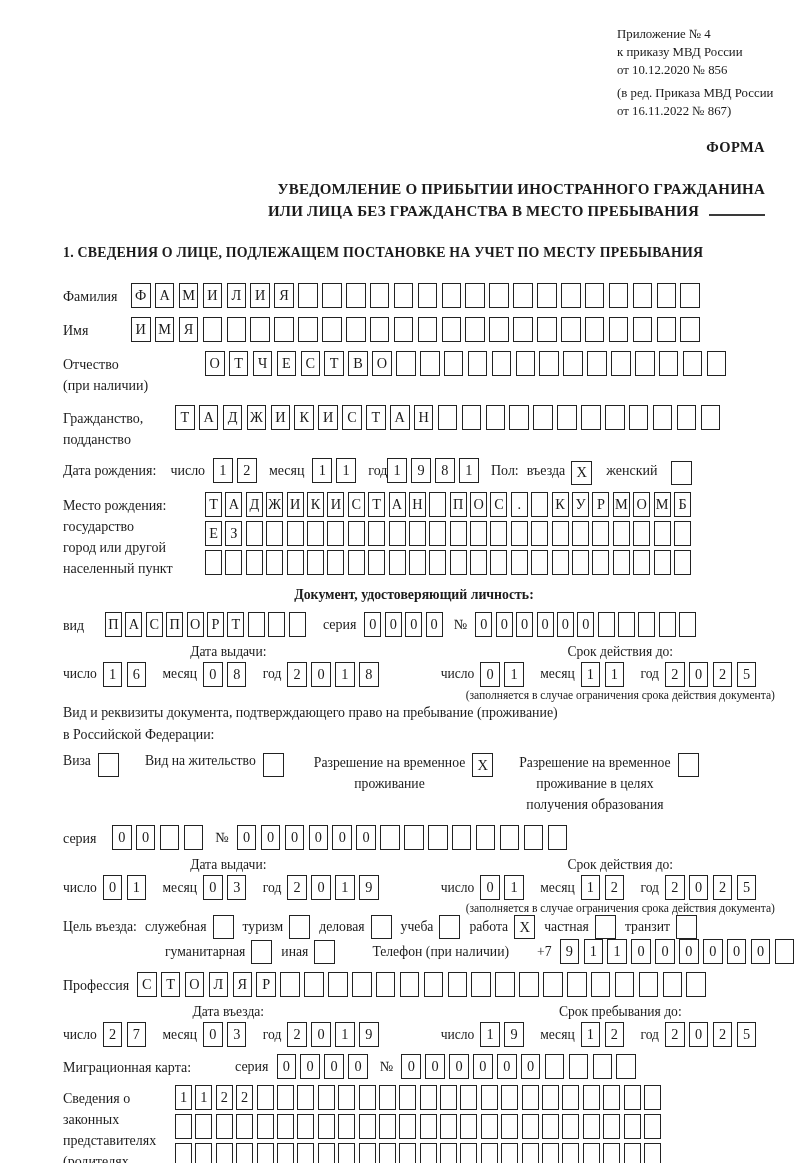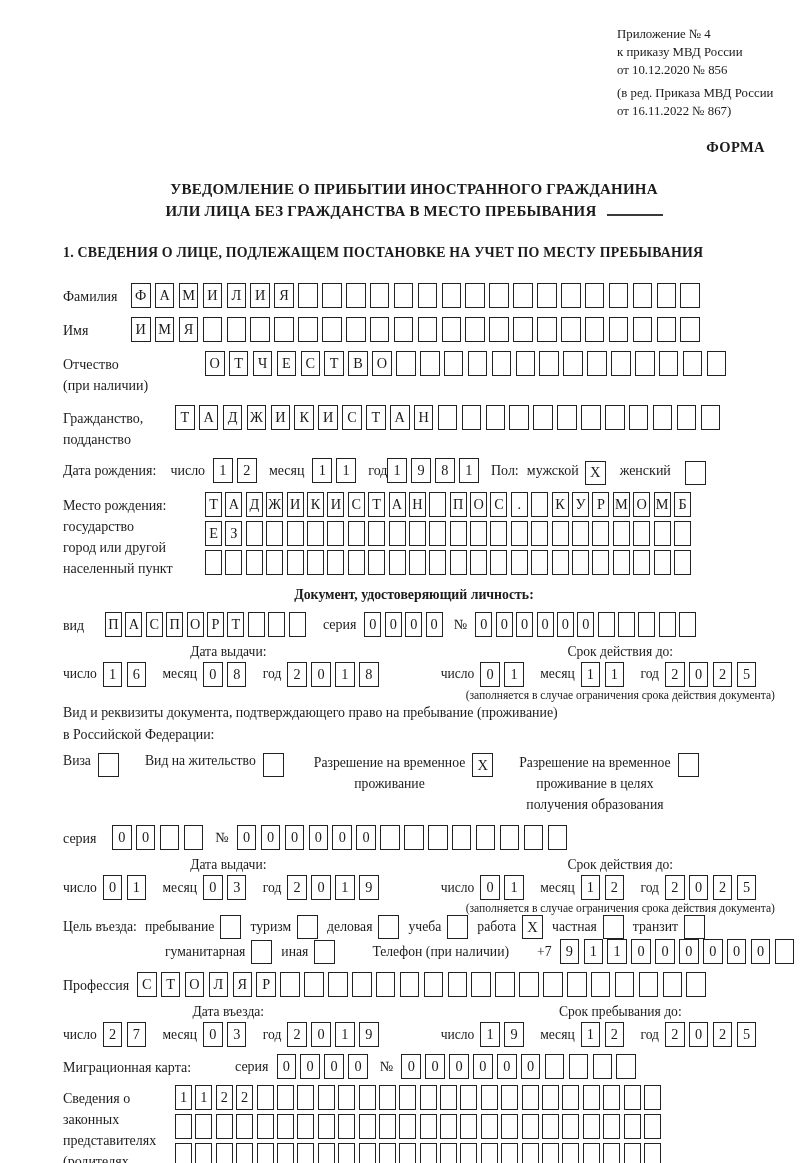--- a/index.html
+++ b/index.html
@@ -5,21 +5,21 @@
   * { margin:0; padding:0; box-sizing:border-box; }
   html,body { width:800px; height:1163px; }
   body { background:#ffffff; color:#1b1b1b; font-family:"Liberation Serif","DejaVu Serif",serif; overflow:hidden; }
   .page { padding:26px 0 0 63px; width:800px; }
 
   .annex { margin-left:554px; font-size:12.8px; line-height:1.4; }
   .annex .note-top { margin-top:5px; }
 
   .forma { width:702px; text-align:right; font-weight:bold; font-size:14.5px; margin-top:18px; letter-spacing:.4px; }
 
-  .title { width:702px; text-align:center; font-weight:bold; font-size:15px; line-height:1.5; margin-top:22px; letter-spacing:.2px; }
+  .title { width:702px; text-align:right; font-weight:bold; font-size:15px; line-height:1.5; margin-top:22px; letter-spacing:.2px; }
   .blank { display:inline-block; width:56px; height:14px; border-bottom:2.2px solid #3a3a3a; margin-left:10px; }
 
   .sec1 { margin-top:22px; font-weight:bold; font-size:13.9px; letter-spacing:.2px; }
 
   .row { display:flex; align-items:flex-start; margin-top:9px; }
   .lbl { flex:none; font-size:14px; line-height:1.3; padding-top:5px; }
   .lblcol { flex:none; font-size:14px; line-height:21px; padding-top:3px; }
   .w68{width:68px} .w112{width:112px} .w142{width:142px} .w42{width:42px} .w49{width:49px} .w172{width:172px}
 
   .cells { display:flex; flex-wrap:nowrap; }
@@ -215,21 +215,21 @@
         <span class="cell">1</span>
       </span>
     <span class="mid ml8">год</span>
     <span class="cells">
         <span class="cell">1</span>
         <span class="cell">9</span>
         <span class="cell">8</span>
         <span class="cell">1</span>
       </span>
     <span class="mid ml8">Пол:</span>
-    <span class="mid ml8">мужской</span>
+    <span class="mid ml8">въезда</span>
     <span class="checkbox" style="margin-top:3px">X</span>
     <span class="mid ml14">женский</span>
     <span class="checkbox ml14" style="margin-top:3px"></span>
   </div>
 
   <div class="row" style="margin-top:7px">
     <div class="lblcol w142">
       <div>Место рождения:</div>
       <div>государство</div>
       <div>город или другой</div>
@@ -505,21 +505,21 @@
             <span class="cell">2</span>
             <span class="cell">5</span>
           </span>
       </div>
       <div class="datenote">(заполняется в случае ограничения срока действия документа)</div>
     </div>
   </div>
 
   <div class="purp">
     <span class="plbl">Цель въезда:</span>
-    <span class="plbl ml8">пребывание</span>
+    <span class="plbl ml8">служебная</span>
     <span class="checkbox"></span>
     <span class="plbl">туризм</span>
     <span class="checkbox"></span>
     <span class="plbl">деловая</span>
     <span class="checkbox"></span>
     <span class="plbl">учеба</span>
     <span class="checkbox"></span>
     <span class="plbl">работа</span>
     <span class="checkbox">X</span>
     <span class="plbl">частная</span>

